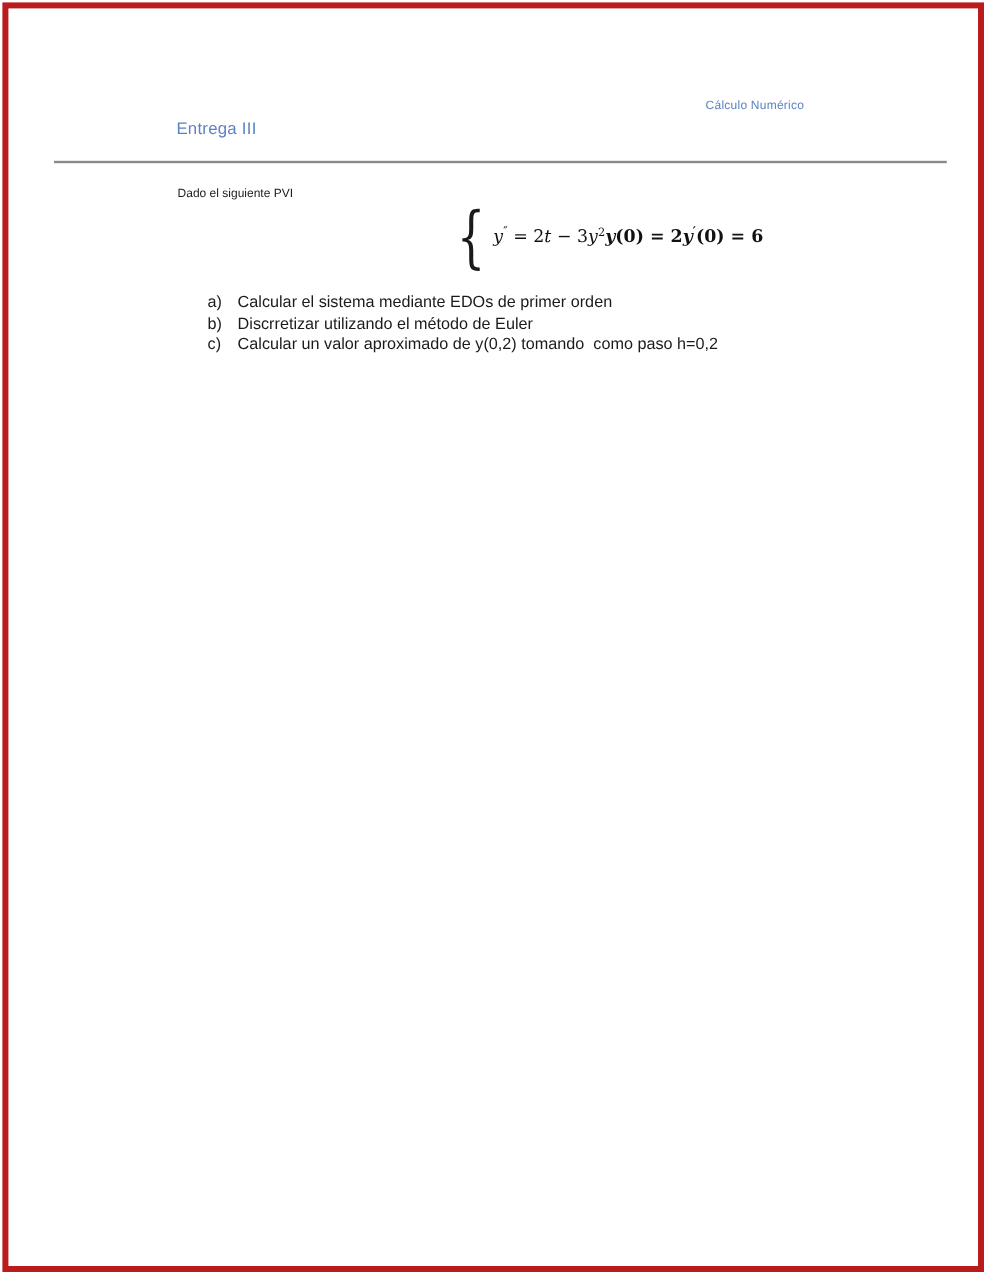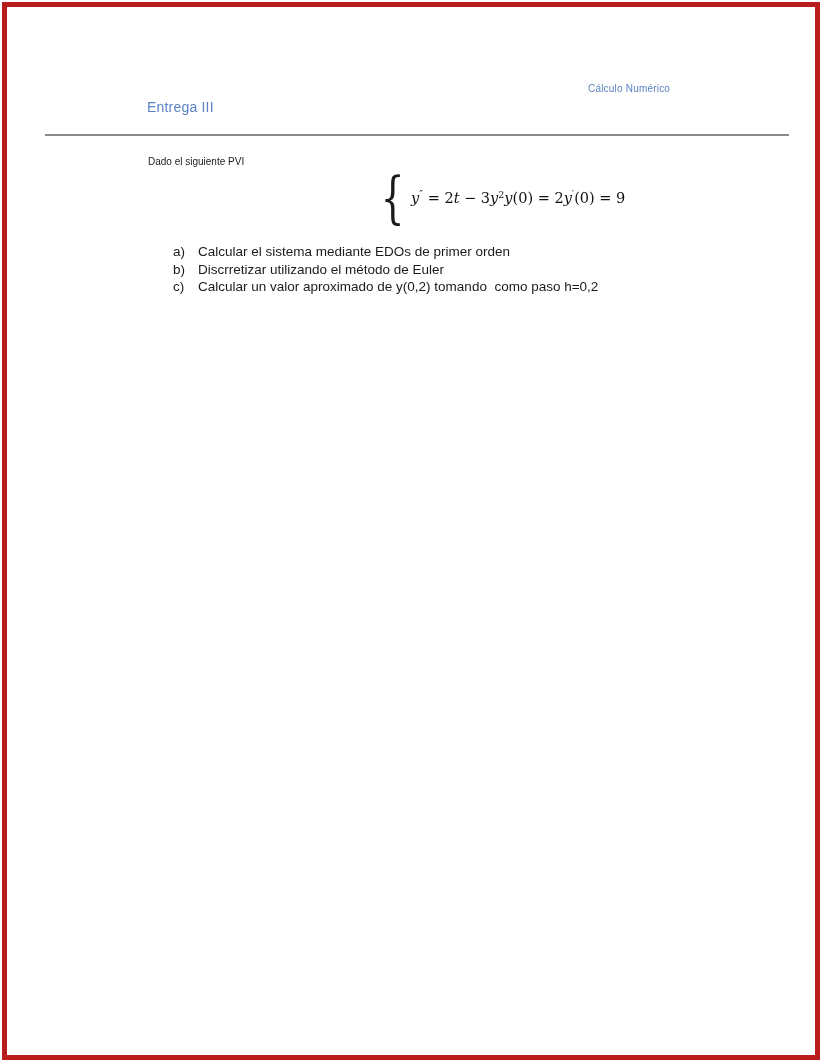--- a/index.html
+++ b/index.html
@@ -74,21 +74,21 @@
   .eq-lines {
     display: flex;
     flex-direction: row;
   }
   .eq-line {
     font-size: 14.5px;
     line-height: 18.5px;
     white-space: pre;
   }
   .eq-line.l1 { text-align: left; }
-  .eq-line.l2, .eq-line.l3 { text-align: right; }
+  .eq-line.l2, .eq-line.l3 { text-align: right; font-weight: bold; }
   .eq-line span { white-space: pre; }
   .mi { font-style: italic; }
   .eq-line sup {
     font-size: 9.5px;
     line-height: 0;
     vertical-align: 5px;
     font-style: normal;
   }
   .eq-line sup.pr { vertical-align: 6px; font-size: 10px; }
 
@@ -122,21 +122,21 @@
 
   <div class="abs hdr-rule"></div>
 
   <div class="abs intro">Dado el siguiente PVI</div>
 
   <div class="abs eq-wrap">
     <span class="eq-brace">{</span>
     <span class="eq-lines">
       <span class="eq-line l1"><span class="mi">y</span><sup class="pr">″</sup><span> = 2</span><span class="mi">t</span><span> − 3</span><span class="mi">y</span><sup>2</sup></span>
       <span class="eq-line l2"><span class="mi">y</span><span>(0) = 2</span></span>
-      <span class="eq-line l3"><span class="mi">y</span><sup class="pr">′</sup><span>(0) = 9</span></span>
+      <span class="eq-line l3"><span class="mi">y</span><sup class="pr">′</sup><span>(0) = 6</span></span>
     </span>
   </div>
 
   <div class="abs tasks">
     <div class="task-row">
       <span class="task-marker">a)</span>
       <span class="task-text">Calcular el sistema mediante EDOs de primer orden</span>
     </div>
     <div class="task-row">
       <span class="task-marker">b)</span>

